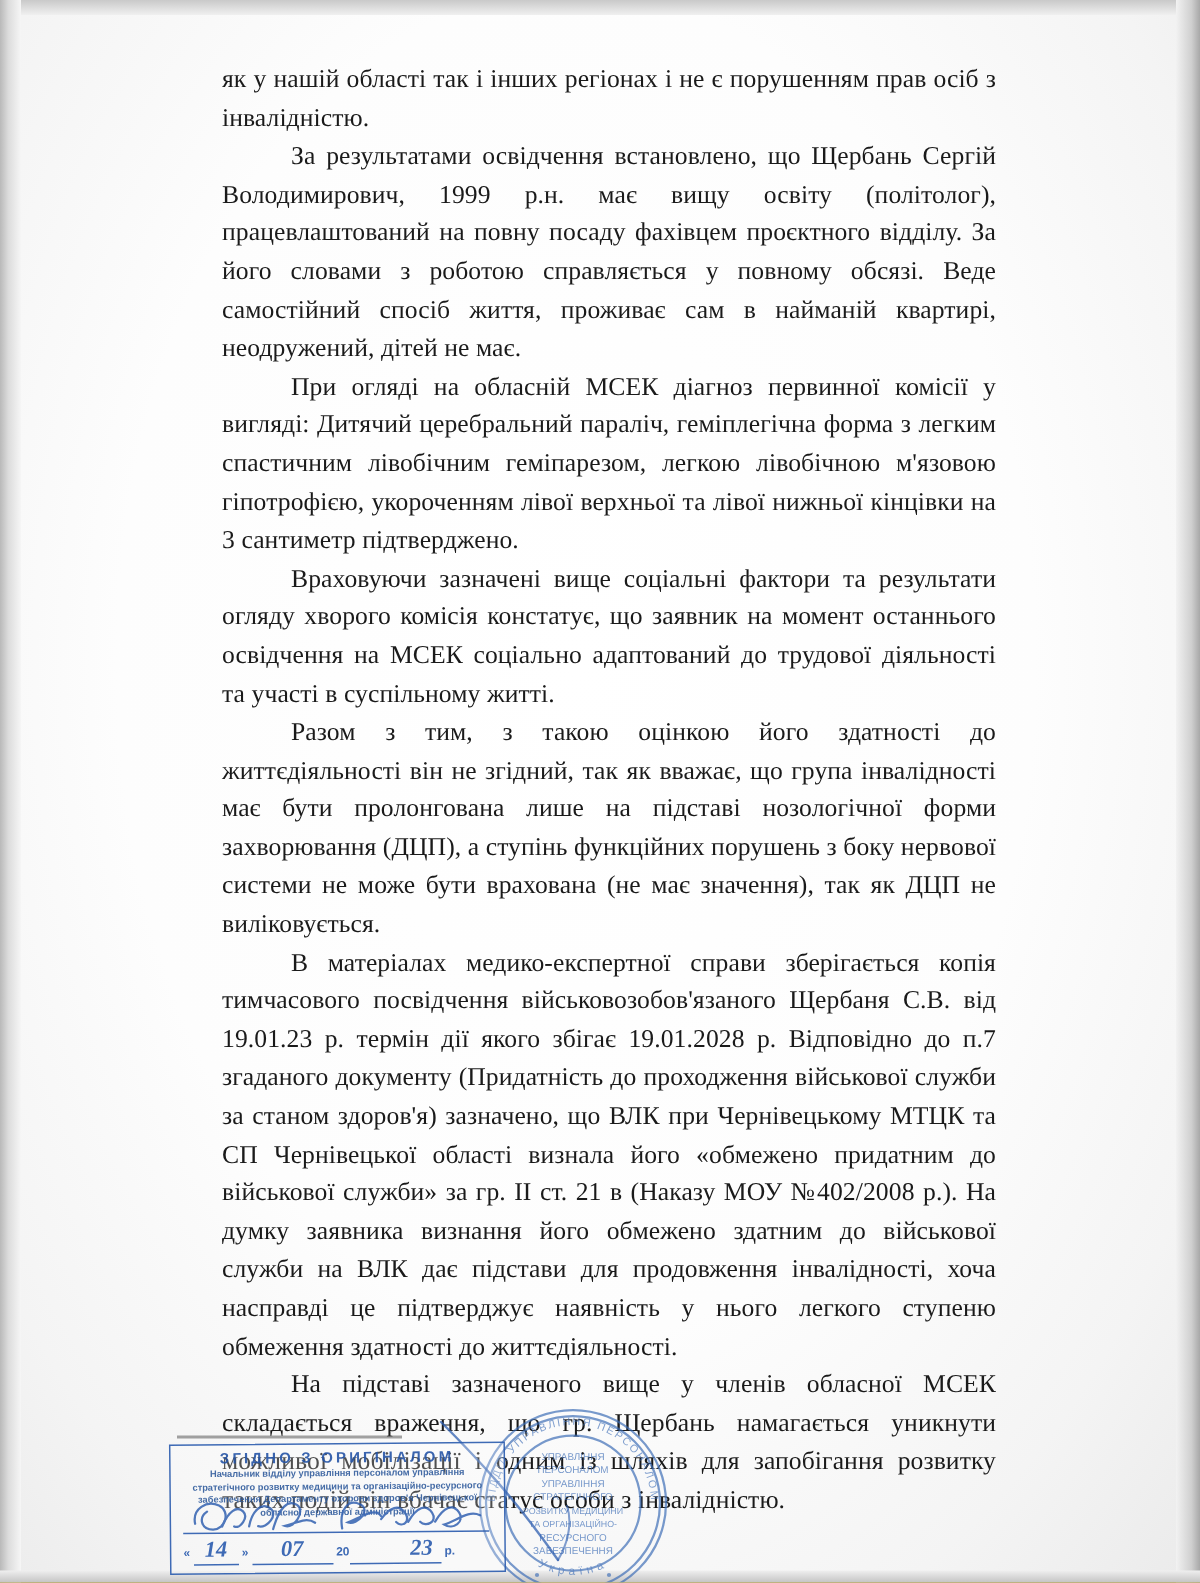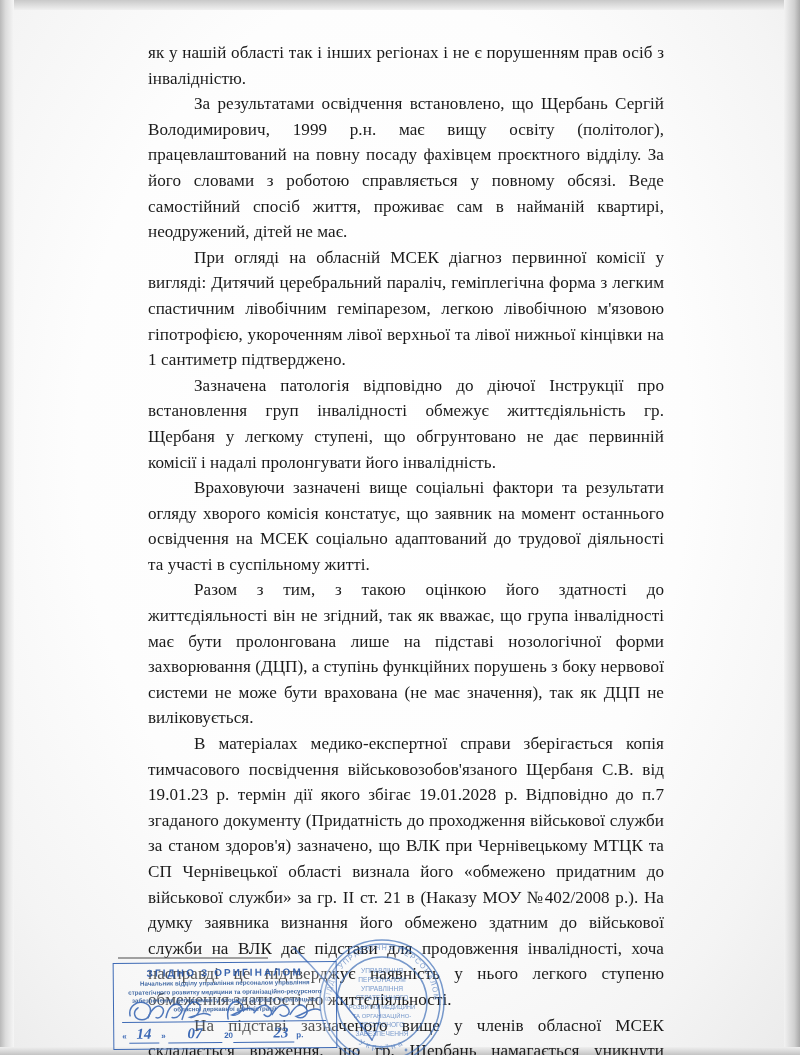--- a/index.html
+++ b/index.html
@@ -170,22 +170,21 @@
 <div id="page">
   <div id="paper"></div>
   <div id="edge-top"></div>
   <div id="edge-left"></div>
   <div id="edge-right"></div>
   <div id="edge-bottom"></div>
 
   <div id="body-text">
     <p>як у нашій області так і інших регіонах і не є порушенням прав осіб з інвалідністю.</p>
     <p class="indent">За результатами освідчення встановлено, що Щербань Сергій Володимирович, 1999 р.н. має вищу освіту (політолог), працевлаштований на повну посаду фахівцем проєктного відділу. За його словами з роботою справляється у повному обсязі. Веде самостійний спосіб життя, проживає сам в найманій квартирі, неодружений, дітей не має.</p>
-    <p class="indent">При огляді на обласній МСЕК діагноз первинної комісії у вигляді: Дитячий церебральний параліч, геміплегічна форма з легким спастичним лівобічним геміпарезом, легкою лівобічною м'язовою гіпотрофією, укороченням лівої верхньої та лівої нижньої кінцівки на 1 сантиметр підтверджено.</p>
-    <p class="indent">Зазначена патологія відповідно до діючої Інструкції про встановлення груп інвалідності обмежує життєдіяльність гр. Щербаня у легкому ступені, що обгрунтовано не дає первинній комісії і надалі пролонгувати його інвалідність.</p>
+    <p class="indent">При огляді на обласній МСЕК діагноз первинної комісії у вигляді: Дитячий церебральний параліч, геміплегічна форма з легким спастичним лівобічним геміпарезом, легкою лівобічною м'язовою гіпотрофією, укороченням лівої верхньої та лівої нижньої кінцівки на 3 сантиметр підтверджено.</p>
     <p class="indent">Враховуючи зазначені вище соціальні фактори та результати огляду хворого комісія констатує, що заявник на момент останнього освідчення на МСЕК соціально адаптований до трудової діяльності та участі в суспільному житті.</p>
     <p class="indent">Разом з тим, з такою оцінкою його здатності до життєдіяльності  він не згідний, так як вважає, що група інвалідності має бути пролонгована лише на підставі нозологічної форми захворювання (ДЦП), а ступінь функційних порушень з боку нервової системи не може бути врахована (не має значення), так як ДЦП не виліковується.</p>
     <p class="indent">В матеріалах медико-експертної справи зберігається копія тимчасового посвідчення військовозобов'язаного Щербаня С.В. від 19.01.23 р. термін дії якого збігає 19.01.2028 р. Відповідно до п.7 згаданого документу (Придатність до проходження військової служби за станом здоров'я) зазначено, що ВЛК при Чернівецькому МТЦК та СП Чернівецької області визнала його «обмежено придатним до військової служби» за гр. II ст. 21 в (Наказу МОУ №402/2008 р.). На думку заявника визнання його обмежено здатним до військової служби на ВЛК дає підстави для продовження інвалідності, хоча насправді це підтверджує наявність у нього легкого ступеню обмеження здатності до життєдіяльності.</p>
     <p class="indent">На підставі зазначеного вище у членів обласної МСЕК складається враження, що гр. Щербань намагається уникнути можливої мобілізації і одним із шляхів для запобігання розвитку таких подій він вбачає статус особи з інвалідністю.</p>
 
   </div>
 
   <div id="strike-line"></div>
 
   <svg id="round-seal" viewBox="0 0 128 128">

